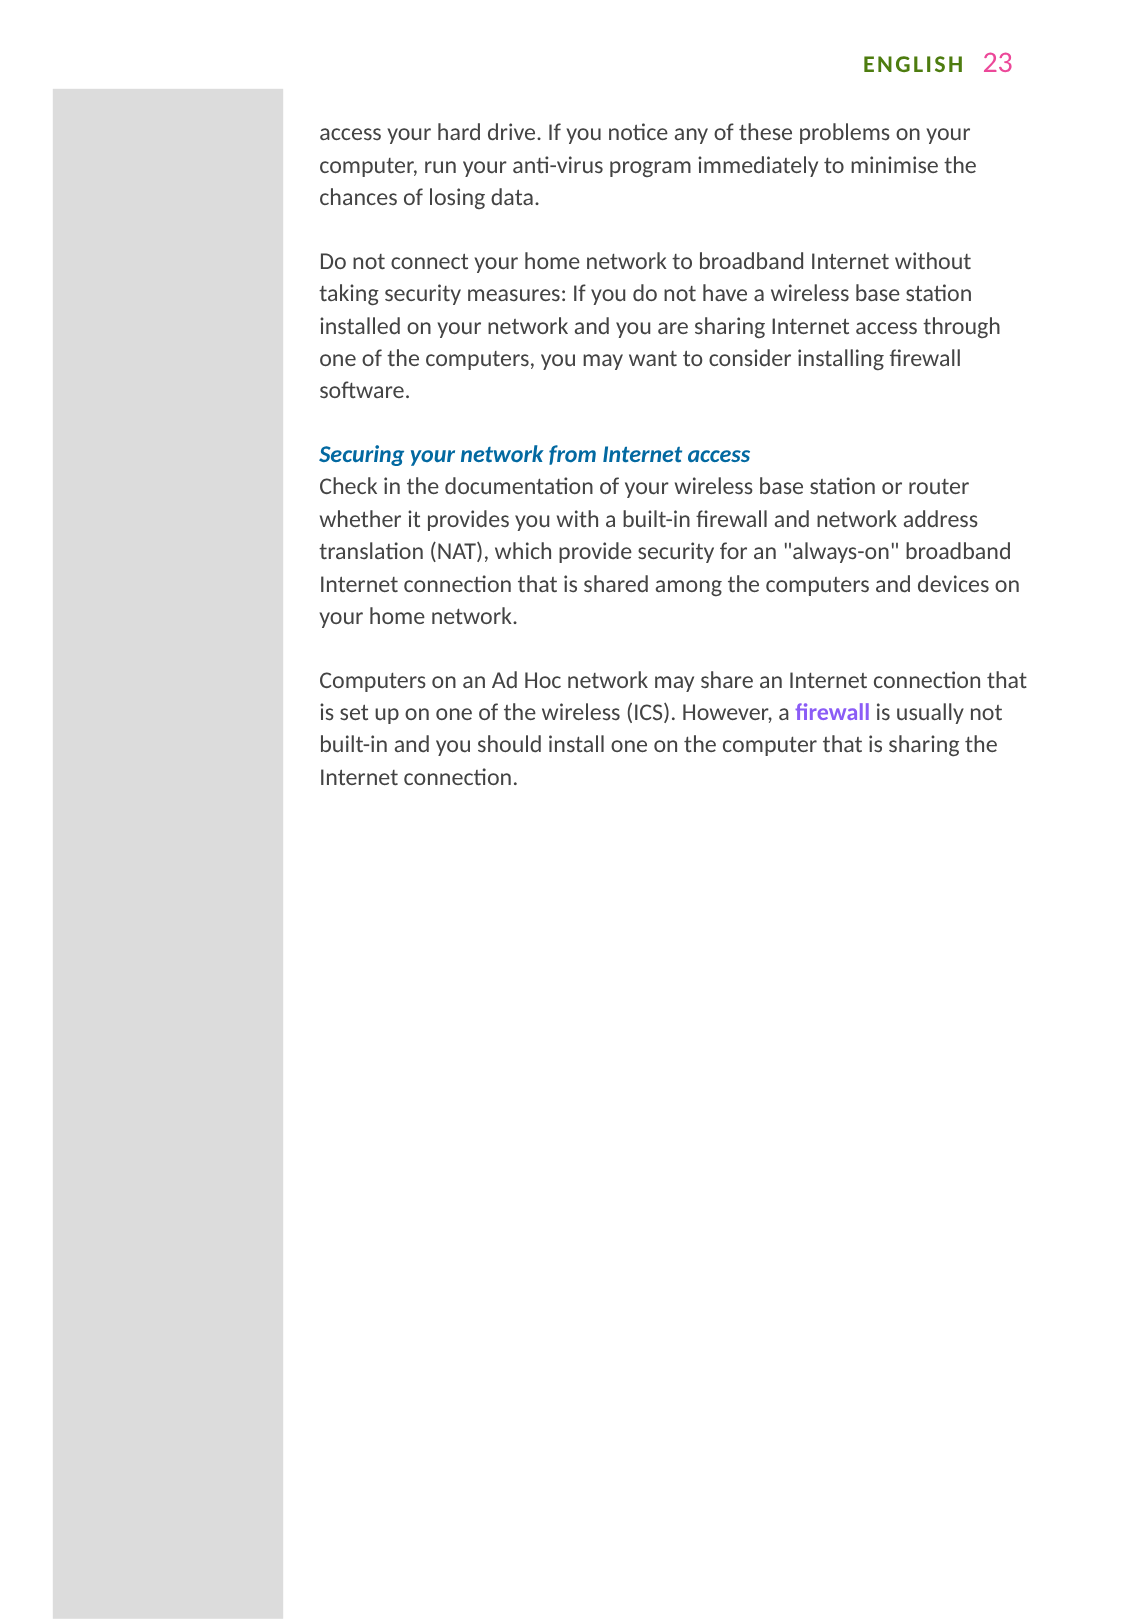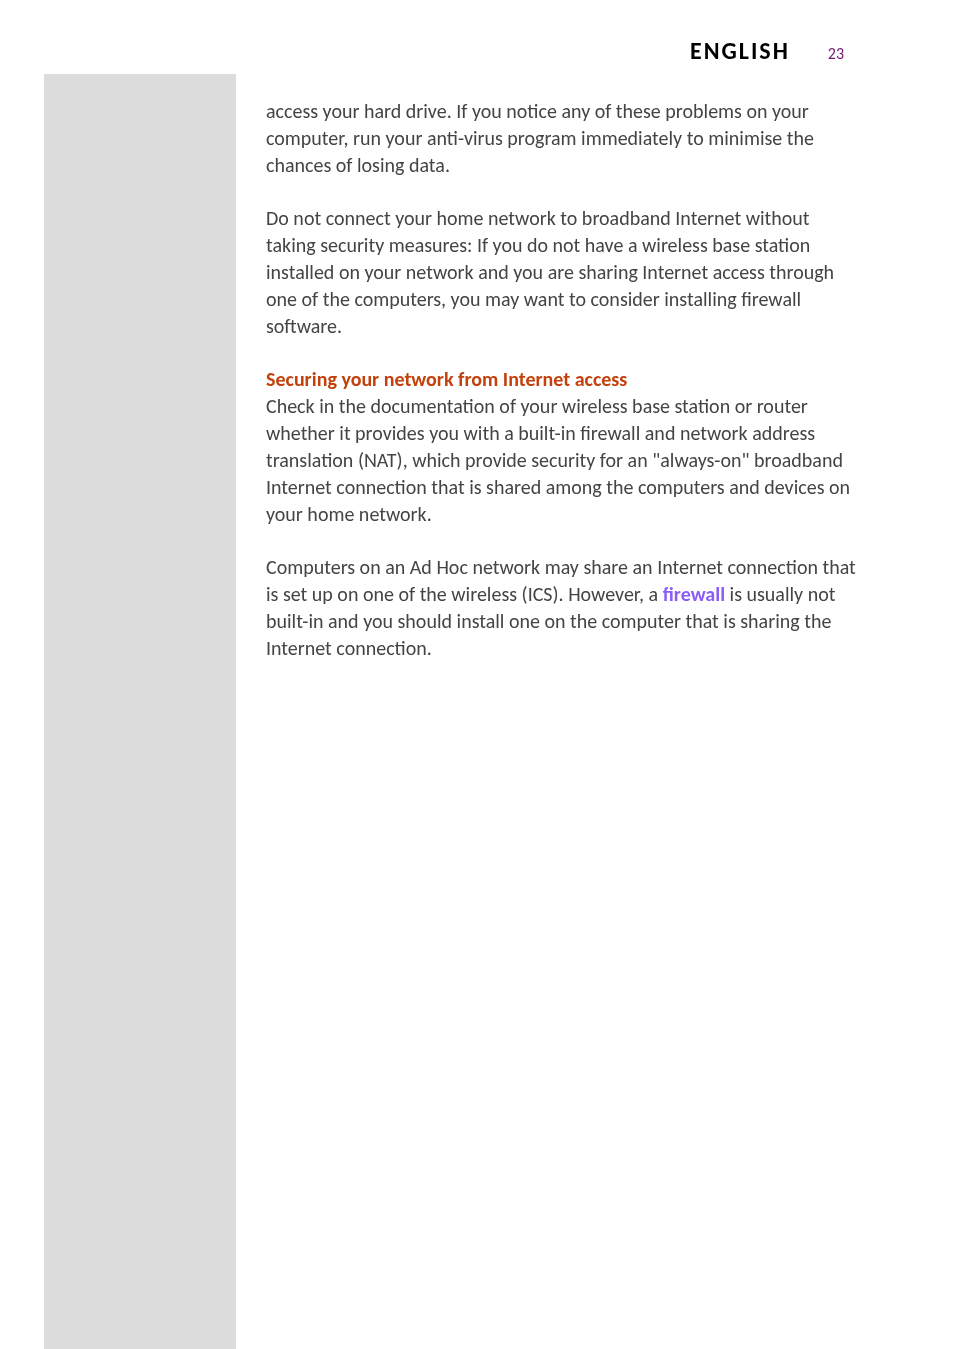--- a/index.html
+++ b/index.html
@@ -18,29 +18,28 @@
     .header {
       position: absolute;
       top: 36px;
       right: 110px;
       display: flex;
       align-items: baseline;
       gap: 14px;
     }
     .header-lang {
       font-weight: 700;
-      font-size: 24px;
+      font-size: 20px;
       letter-spacing: 2px;
-      color: #000000;
+      color: #4d7c0f;
     }
     .header-page {
-      font-size: 16px;
-      color: #701a75;
+      font-size: 25px;
+      color: #ec4899;
       font-weight: 400;
-      margin-left: 24px;
     }
     .sidebar {
       position: absolute;
       left: 44px;
       top: 74px;
       width: 192px;
       height: 1275px;
       background: #dcdcdc;
     }
     .content {
@@ -54,22 +53,23 @@
       font-weight: 300;
     }
     .content p {
       margin-bottom: 26px;
     }
     .content p:last-child {
       margin-bottom: 0;
     }
     .section-heading {
       font-weight: 700;
-      color: #c2410c;
+      color: #0369a1;
       display: inline;
+      font-style: italic;
     }
     .bold-inline {
       font-weight: 700;
       color: #8b5cf6;
     }
   </style>
 </head>
 <body>
 
 <div class="header">

